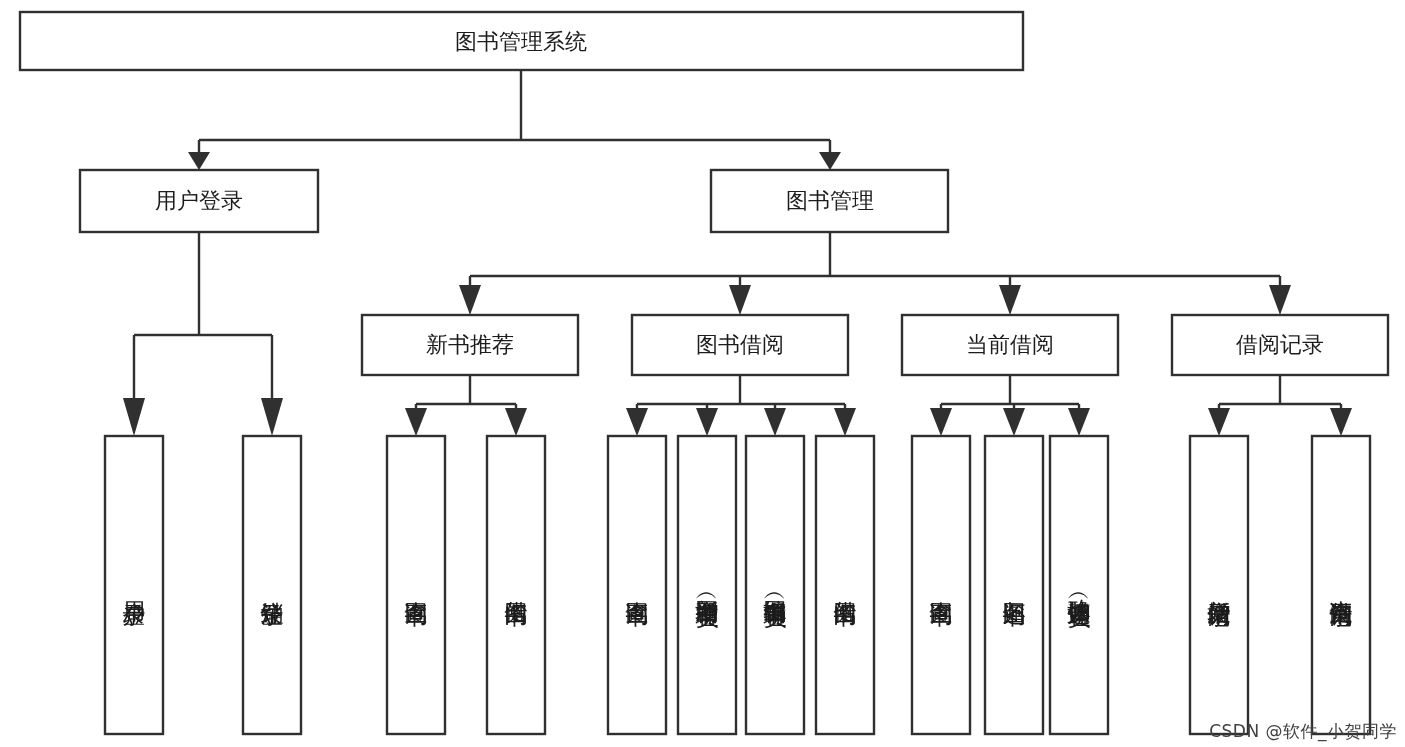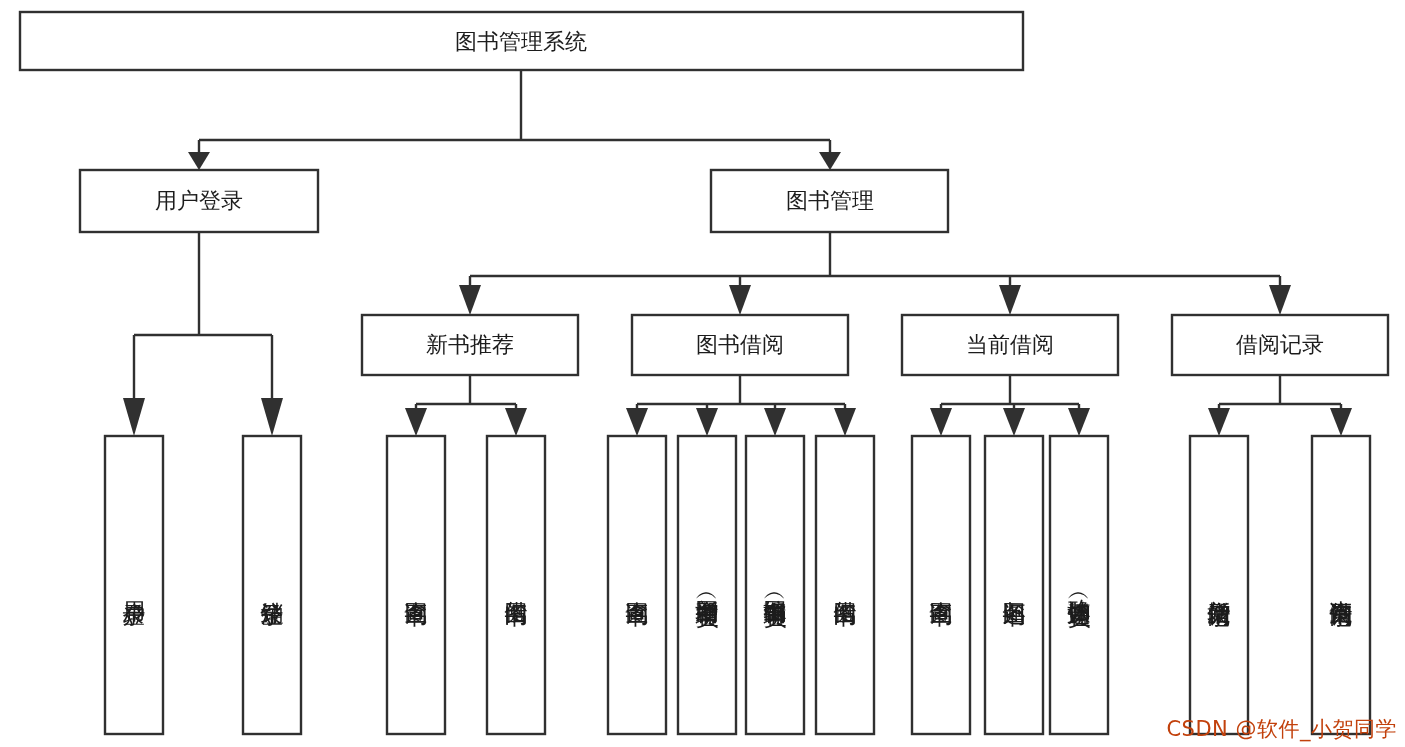--- a/index.html
+++ b/index.html
@@ -65,22 +65,22 @@
   }
   .arrow-head {
     fill: #303030;
     stroke: none;
   }
   .watermark {
     position: absolute;
     right: 8px;
     bottom: 4px;
     font-family: "DejaVu Sans", "Liberation Sans", sans-serif;
-    font-size: 21px;
-    color: #c2410c;
+    font-size: 17px;
+    color: #404040;
     letter-spacing: 0.5px;
     white-space: nowrap;
   }
 </style>
 </head>
 <body>
 
 <div id="diagram-root">
 
   <svg class="diagram-canvas" viewBox="0 0 1405 747" xmlns="http://www.w3.org/2000/svg">

